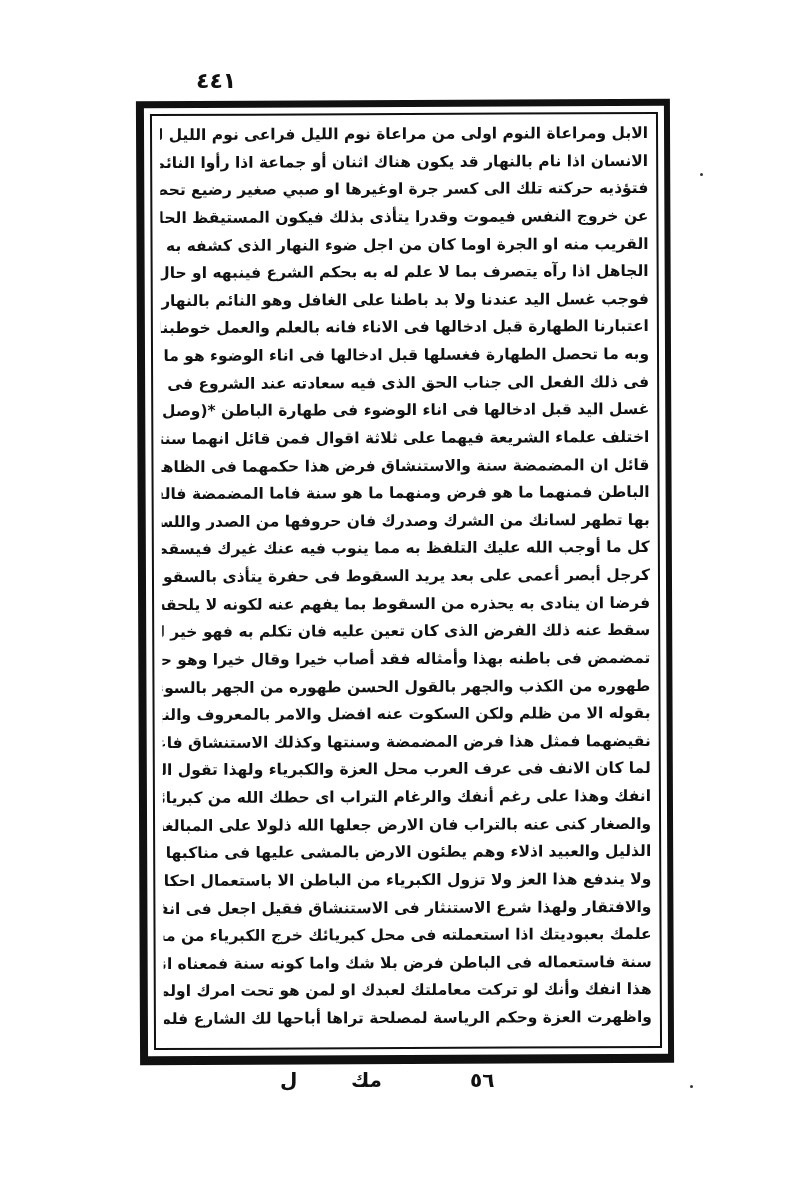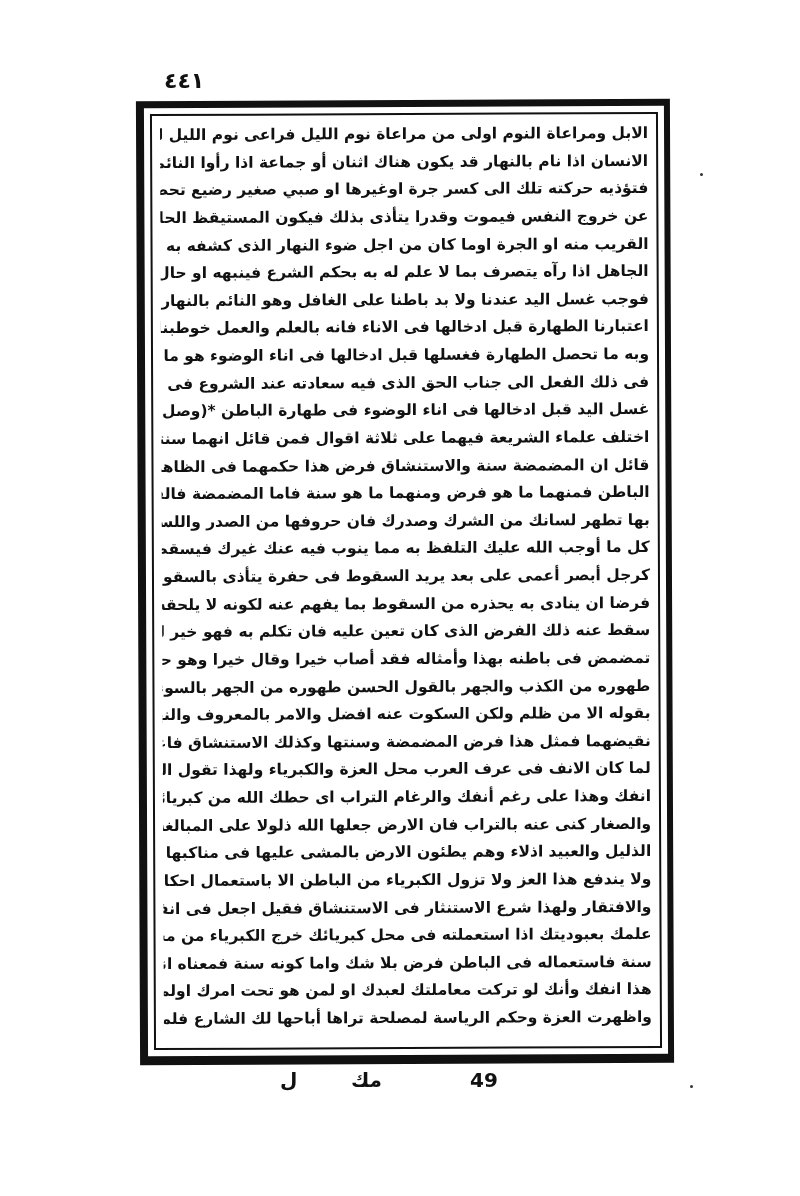--- a/index.html
+++ b/index.html
@@ -10,21 +10,21 @@
     body {
       width: 800px;
       height: 1196px;
       position: relative;
       overflow: hidden;
       font-family: "DejaVu Sans", sans-serif;
       color: #111;
     }
     .page-number {
       position: absolute;
-      left: 164px;
+      left: 196px;
       top: 68px;
       font-size: 22px;
       font-weight: bold;
       letter-spacing: 1px;
       color: #111;
       direction: rtl;
     }
     .frame-outer {
       position: absolute;
       left: 138px;
@@ -130,19 +130,19 @@
       <span class="text-line" style="height: 27.6364px; line-height: 27.6364px;">والافتقار ولهذا شرع الاستنثار فى الاستنشاق فقيل اجعل فى انفك الماء ثم استنثر والماء هنا</span>
       <span class="text-line" style="height: 27.6364px; line-height: 27.6364px;">علمك بعبوديتك اذا استعملته فى محل كبريائك خرج الكبرياء من محله والاستنثار منه فرض ومنه</span>
       <span class="text-line" style="height: 27.6364px; line-height: 27.6364px;">سنة فاستعماله فى الباطن فرض بلا شك واما كونه سنة فمعناه انك لو تركته صح وضوءك ومحله فى</span>
       <span class="text-line" style="height: 27.6364px; line-height: 27.6364px;">هذا انفك وأنك لو تركت معاملتك لعبدك او لمن هو تحت امرك اولمن هو دونك بالتواضع</span>
       <span class="text-line" style="height: 27.6364px; line-height: 27.6364px;">واظهرت العزة وحكم الرياسة لمصلحة تراها أباحها لك الشارع فلم تستنثر جاز حكم طهارتك دون</span>
     </div>
   </div>
 </div>
 
 <div class="footer">
-  <span class="sig-num">49</span>
+  <span class="sig-num">٥٦</span>
   <span class="sig-mk">مك</span>
   <span class="sig-l">ل</span>
 </div>
 
 <div class="speck" style="left:700px;top:173px;"></div>
 <div class="speck" style="left:690px;top:1085px;"></div>
 
 </body></html>

